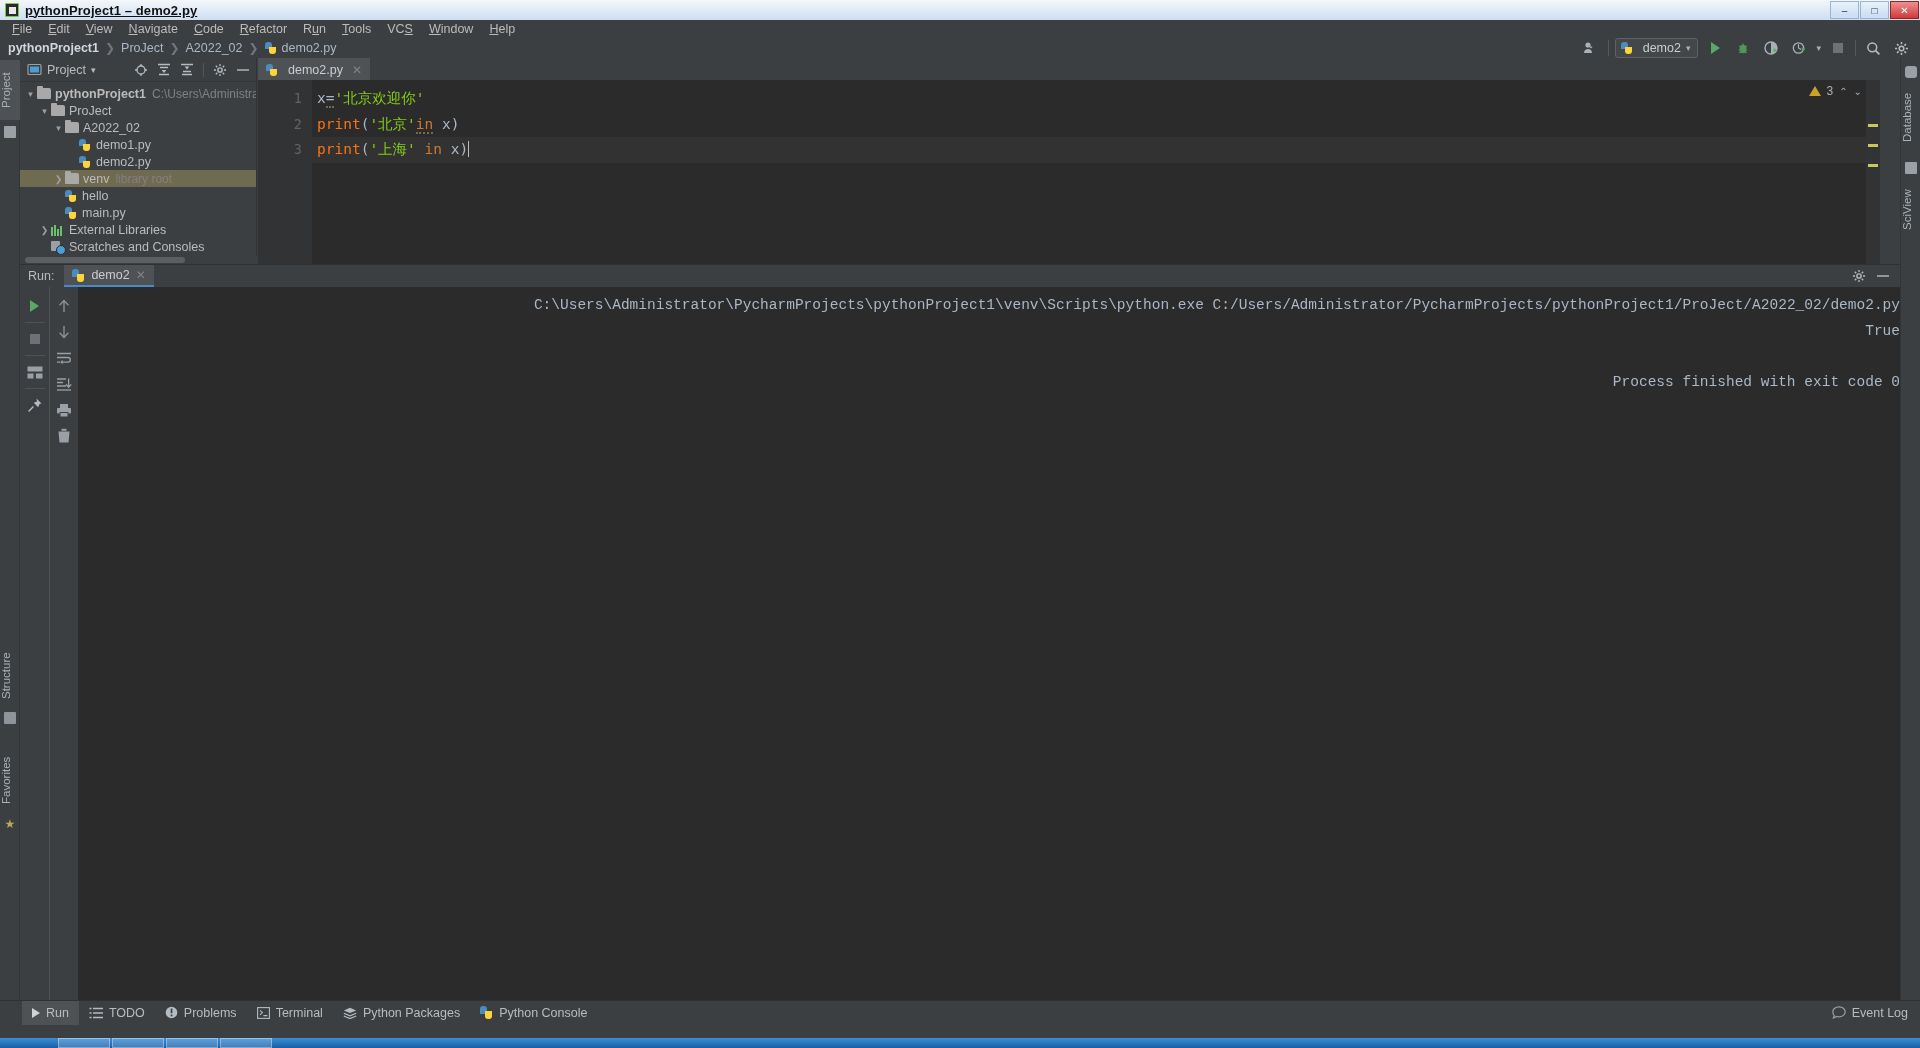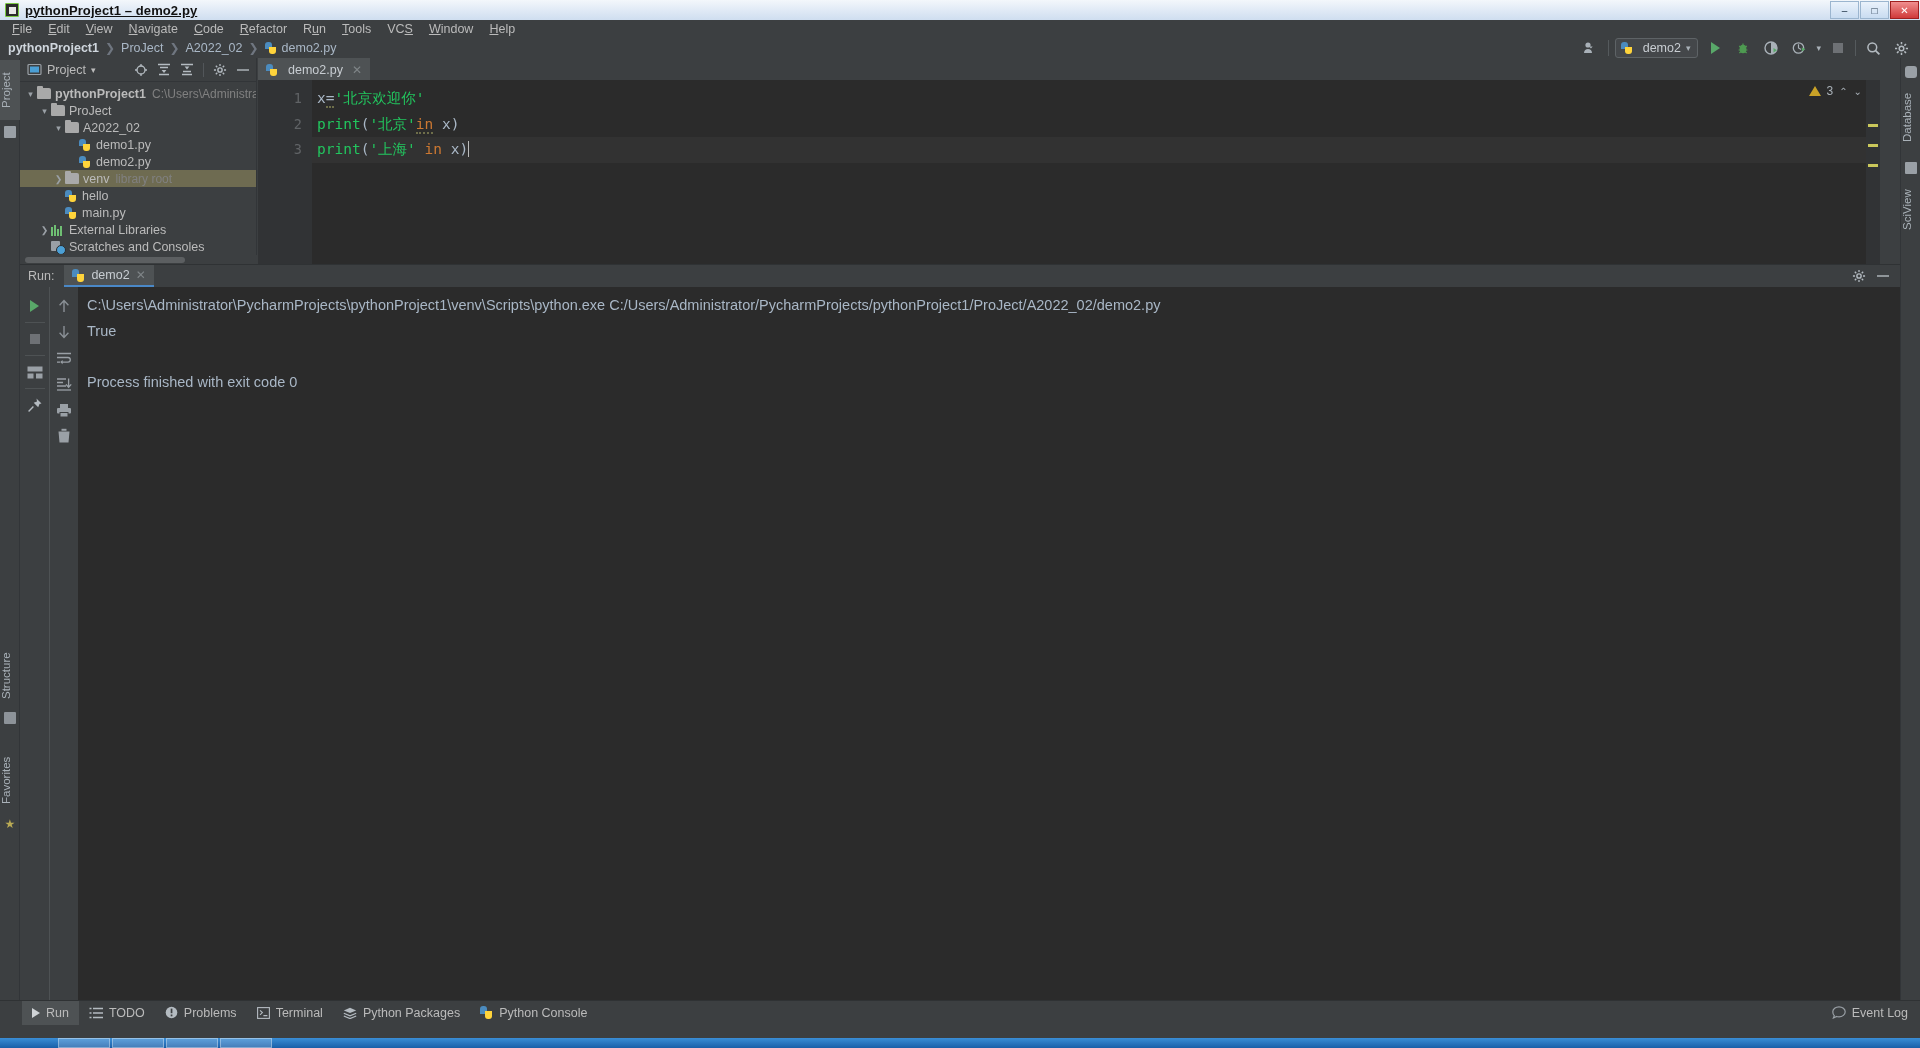--- a/index.html
+++ b/index.html
@@ -167,22 +167,22 @@
   }
   .gutter .ln { height: 25.5px; line-height: 25.5px; padding-right: 10px; }
   .codelines {
     flex: 1; padding-top: 6px; position: relative;
     font-family: "DejaVu Sans Mono", monospace; font-size: 14.5px;
     background: #2b2b2b;
   }
   .cline { height: 25.5px; line-height: 25.5px; padding-left: 5px; white-space: pre; }
   .cline.cur { background: #323232; }
   .k-def { color: #a9b7c6; }
-  .k-fn { color: #22c55e; }
-  .k-str { color: #22c55e; text-align: center; }
+  .k-fn { color: #f97316; }
+  .k-str { color: #84cc16; text-align: center; }
   .k-kw { color: #cc7832; }
   .squig { border-bottom: 2px dotted #6e6e4a; }
   .caret-bar { display:inline-block; width:1px; height:16px; background:#bbb; vertical-align:-3px; }
 
   
   .markers {
     position: absolute; right: 0; top: 22px; width: 14px; bottom: 0; background: #313335;
   }
   .markers .m { position: absolute; right: 2px; width: 10px; height: 3px; background: #c9c75b; }
   .ed-status {
@@ -224,22 +224,22 @@
   }
   .rtcol { width: 29px; display: flex; flex-direction: column; align-items: center; padding-top: 6px; gap: 0; }
   .rtbtn {
     width: 26px; height: 26px; display: flex; align-items: center; justify-content: center;
     color: #9aa0a6; font-size: 13px;
   }
   .rtdiv { width: 20px; height: 1px; background: #4e5254; margin: 3px 0; }
 
   .console {
     flex: 1; background: #2b2b2b; overflow: hidden;
-    font-family: Liberation Sans, sans-serif; font-size: 14.5px;
-    padding: 6px 0 0 9px; line-height: 25.6px; color: #a9b7c6;
+    font-family: Liberation Mono, monospace; font-size: 14.5px;
+    padding: 6px 0 0 9px; line-height: 25.6px; color: #a9b7c6; text-align: right;
   }
   .console .cl { white-space: pre; }
   .console .cl.path { color: #a9b7c6; }
   .console .cl.blank { height: 25.6px; }
 
   
   .bottombar {
     position: absolute; left: 0; bottom: 24px; width: 1920px; height: 24px;
     background: #3c3f41; display: flex; align-items: center; border-top: 1px solid #2f3234;
   }

